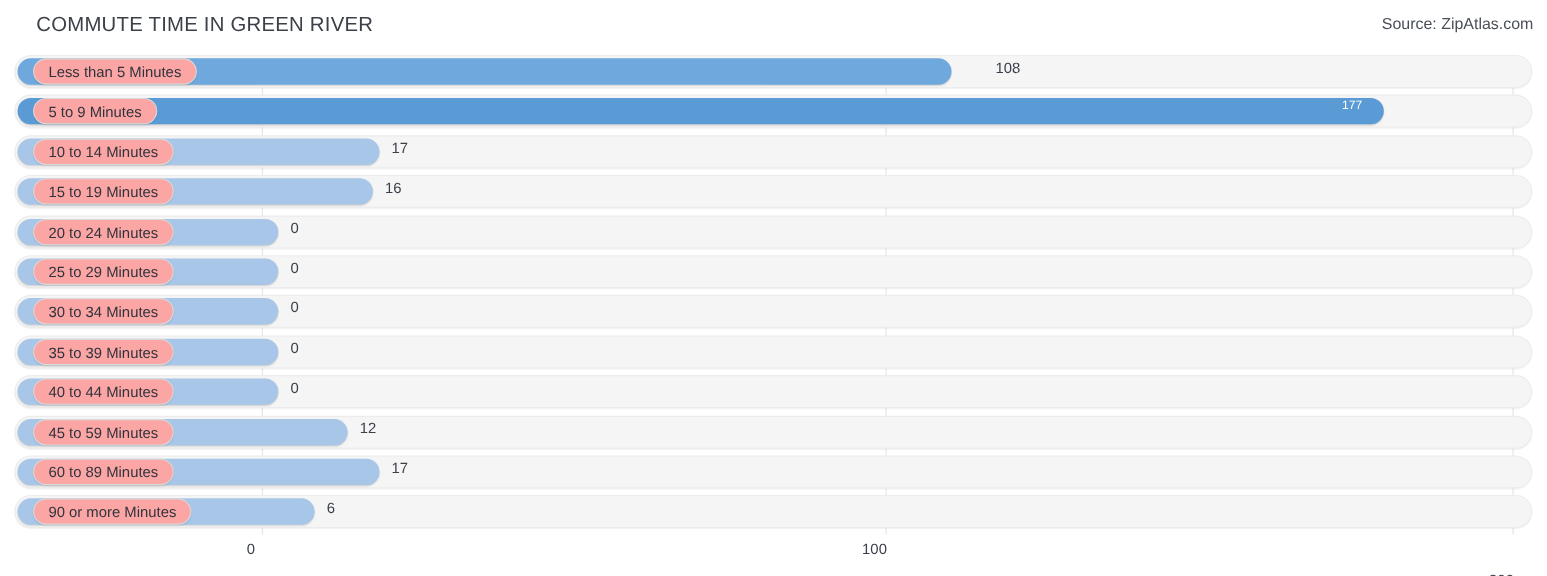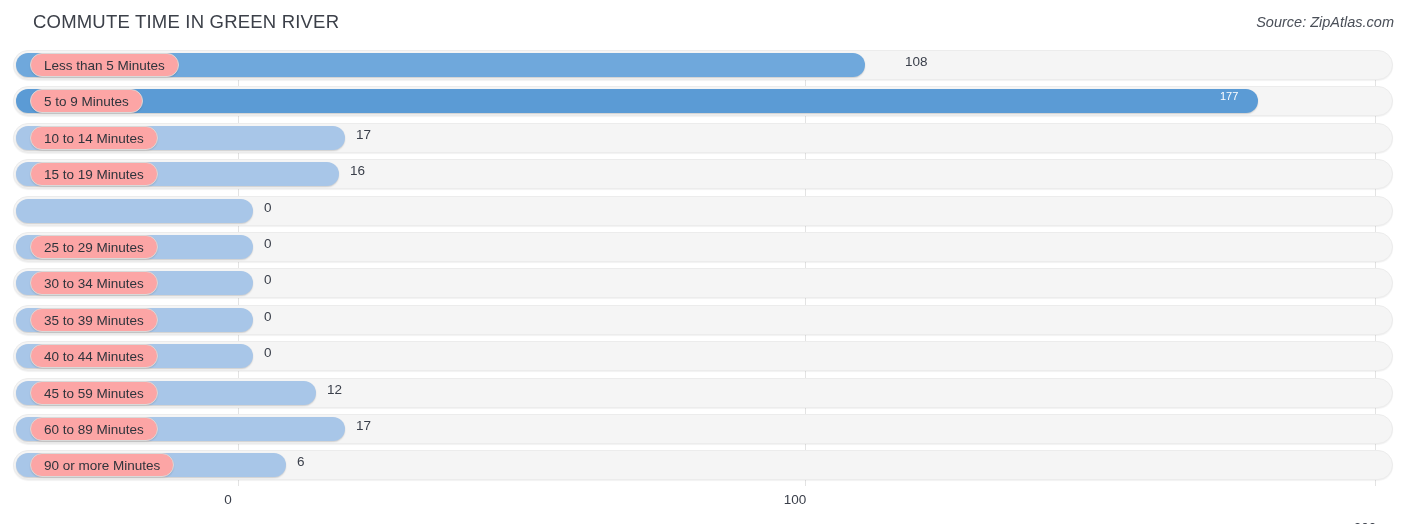--- a/index.html
+++ b/index.html
@@ -32,21 +32,20 @@
     color: #3c4049;
     font-weight: 400;
     white-space: nowrap;
     margin-left: 20px;
   }
   .source-note {
     position: absolute;
     right: 12px;
     top: 14px;
     font-size: 14.5px;
-    font-style: italic;
     color: #4a4f58;
     white-space: nowrap;
   }
 
   
   .plot {
     position: absolute;
     left: 0;
     top: 50px;
     width: 1406px;
@@ -184,20 +183,21 @@
       </div>
       <div class="row">
         <div class="track"></div>
         <div class="bar" style="width: 323px; background: rgb(168, 198, 232);"></div>
         <div class="pill">15 to 19 Minutes</div>
         <div class="value-out" style="left: 350px;">16</div>
       </div>
       <div class="row">
         <div class="track"></div>
         <div class="bar" style="width: 237px; background: rgb(168, 198, 232);"></div>
+        <div class="pill">20 to 24 Minutes</div>
         <div class="value-out" style="left: 264px;">0</div>
       </div>
       <div class="row">
         <div class="track"></div>
         <div class="bar" style="width: 237px; background: rgb(168, 198, 232);"></div>
         <div class="pill">25 to 29 Minutes</div>
         <div class="value-out" style="left: 264px;">0</div>
       </div>
       <div class="row">
         <div class="track"></div>

